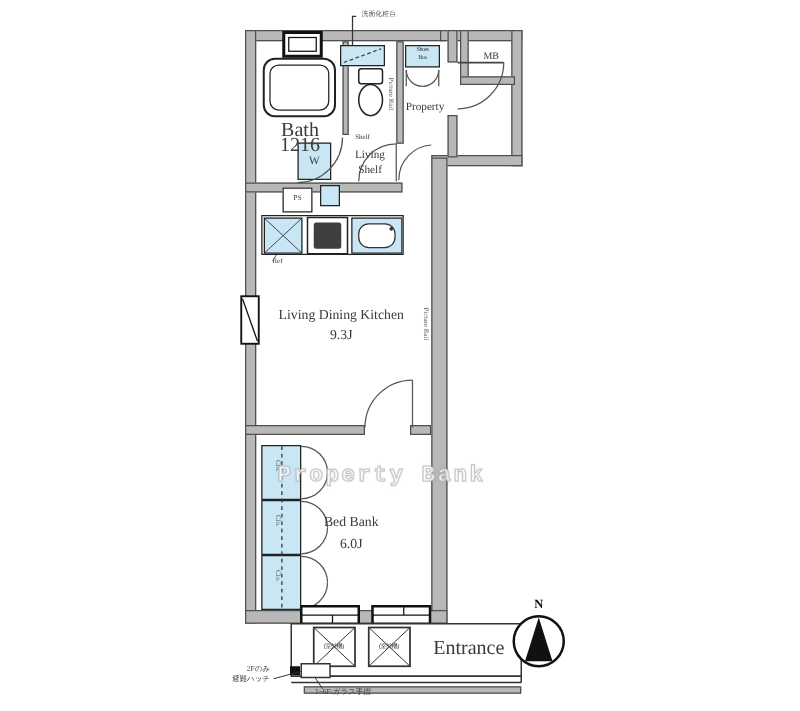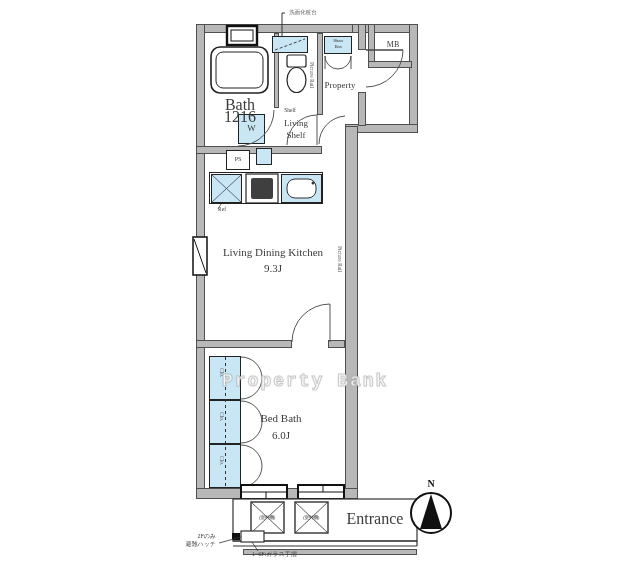--- a/index.html
+++ b/index.html
@@ -159,21 +159,21 @@
   <div class="lbl f5" style="left:222px;top:206px">Ref</div>
 
   <div class="vert f5" style="left:309px;top:62px">Picture Rail</div>
   <div class="vert f5" style="left:337px;top:246px">Picture Rail</div>
 
   <div class="lbl f5" style="left:303px;top:9px;color:#555">洗面化粧台</div>
 
   <div class="lbl f11" style="left:273px;top:246px">Living Dining Kitchen</div>
   <div class="lbl f11" style="left:273px;top:262px">9.3J</div>
 
-  <div class="lbl f11" style="left:281px;top:412px">Bed Bath</div>
+  <div class="lbl f11" style="left:281px;top:412px">Bed Bank</div>
   <div class="lbl f11" style="left:281px;top:429px">6.0J</div>
 
   <div class="vert f5" style="left:219px;top:368px">Clo.</div>
   <div class="vert f5" style="left:219px;top:412px">Clo.</div>
   <div class="vert f5" style="left:219px;top:456px">Clo.</div>
 
   <div class="lbl f10" style="left:375px;top:510px">Entrance</div>
   <div class="lbl f45" style="left:267px;top:515px">(室外機)</div>
   <div class="lbl f45" style="left:311px;top:515px">(室外機)</div>
 

